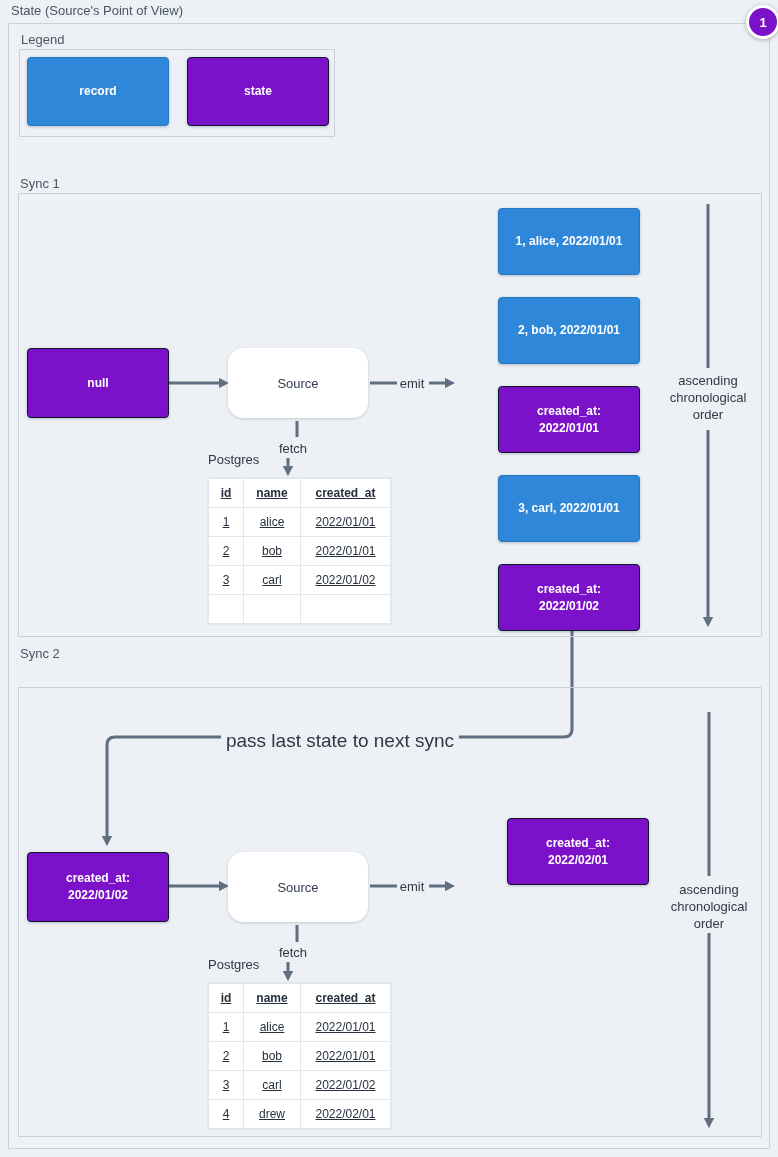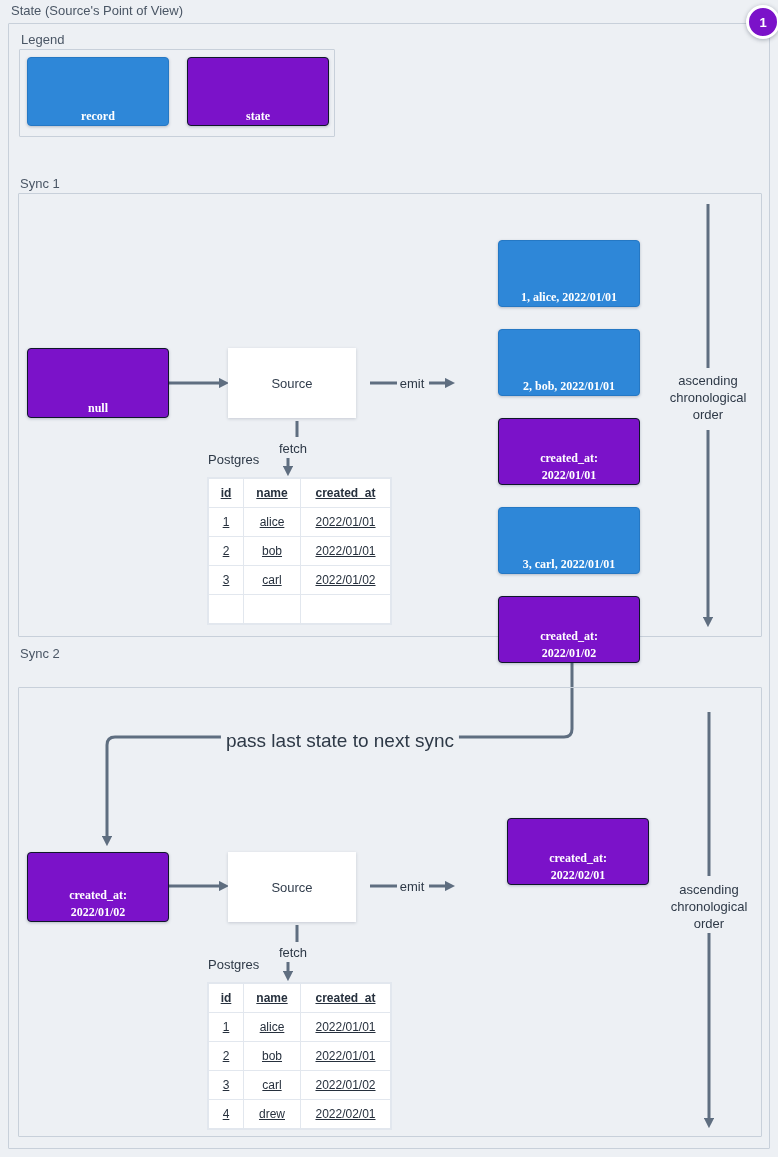--- a/index.html
+++ b/index.html
@@ -19,43 +19,42 @@
   .badge{
     position:absolute;left:746px;top:5px;width:28px;height:28px;border-radius:50%;
     background:var(--state,#7b12c9);border:3px solid #ffffff;
     display:flex;align-items:center;justify-content:center;
     color:#fff;font-size:13px;font-weight:700;
     box-shadow:0 1px 4px rgba(30,40,60,.35);
   }
 
   .chip{
     width:140px;border-radius:4px;color:#fff;font-size:12px;font-weight:700;
-    display:flex;flex-direction:column;align-items:center;justify-content:flex-end;
+    display:flex;flex-direction:column;align-items:center;justify-content:center;
     line-height:17px;text-align:center;
     box-shadow:0 1px 3px rgba(40,55,80,.28);
-    font-family:Liberation Serif, serif;
   }
   .chip.record{background:var(--record,#2e87d8);border:1px solid #2578c4;}
   .chip.state{background:var(--state,#7b12c9);border:1px solid #0f172a;}
 
   .legend-row{position:absolute;left:27px;top:57px;display:flex;gap:18px;}
   .legend-row .chip{height:67px;}
 
   .input-stack{position:absolute;display:flex;flex-direction:column;}
   .input-stack .chip{height:68px;}
   .input-stack.s1{left:27px;top:348px;}
   .input-stack.s2{left:27px;top:852px;}
 
   .stack{position:absolute;display:flex;flex-direction:column;}
   .stack .chip{height:65px;}
-  .stack.s1{left:498px;top:208px;gap:22px;margin-top:32px;}
+  .stack.s1{left:498px;top:208px;gap:22px;}
   .stack.s2{left:507px;top:818px;gap:23px;}
 
   .source-box{
-    position:absolute;width:128px;height:70px;background:#ffffff;border-radius:0;
+    position:absolute;width:140px;height:70px;background:#ffffff;border-radius:15px;
     display:flex;align-items:center;justify-content:center;
     font-size:13px;color:#313d4c;
     box-shadow:0 1px 3px rgba(40,55,80,.2);
   }
   .source-box.s1{left:228px;top:348px;}
   .source-box.s2{left:228px;top:852px;}
 
   .lbl{position:absolute;font-size:13px;color:#2e3947;white-space:nowrap;}
   .lbl.center{transform:translateX(-50%);}
   .order-lbl{

